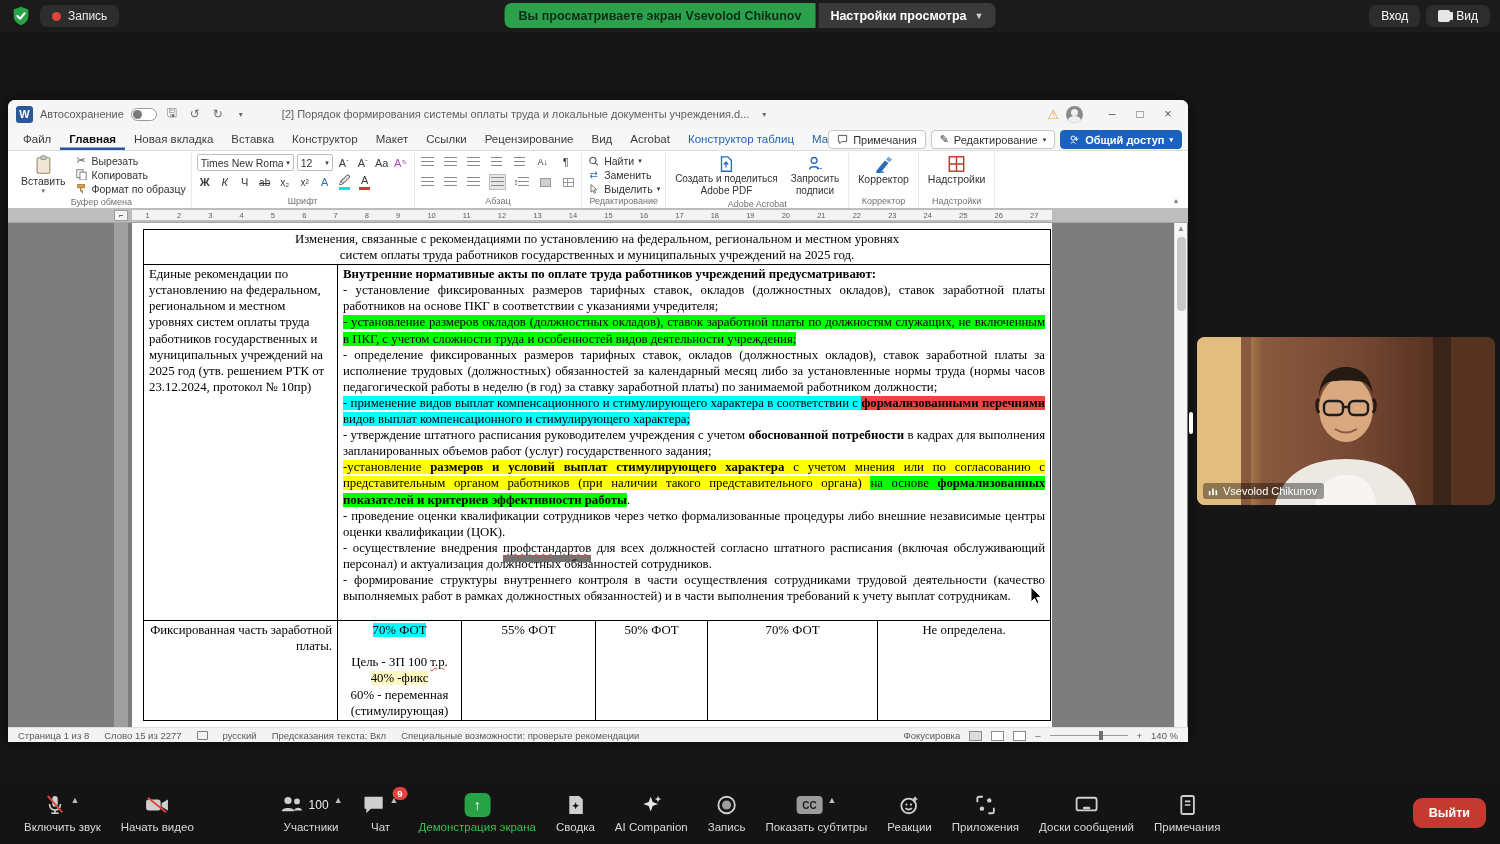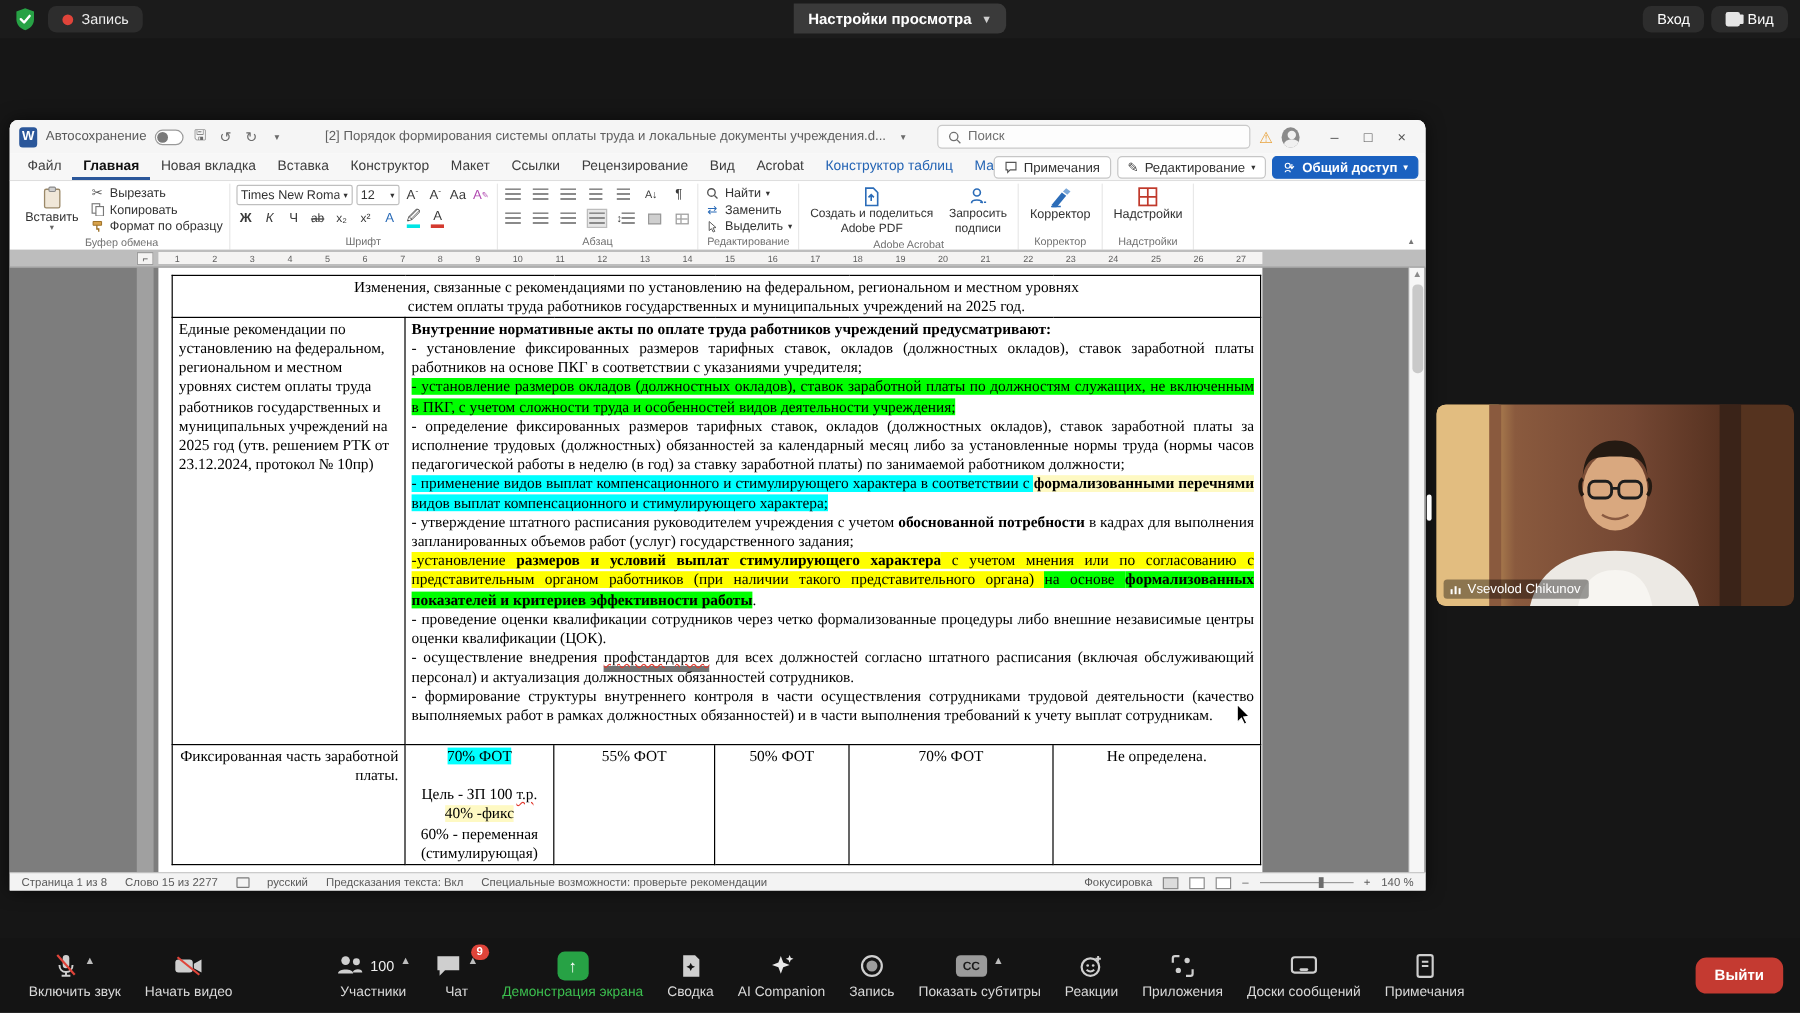--- a/index.html
+++ b/index.html
@@ -73,21 +73,21 @@
   .vthumb{width:9px;height:74px;background:#c9c9c9;border-radius:4px;margin-top:2px}
 
   table.doc{border-collapse:collapse;margin:6px 0 0 11px;width:907px;table-layout:fixed}
   table.doc td{border:1px solid #000;vertical-align:top;padding:1px 5px;font-size:12.8px;line-height:16.1px}
   td.hdr{ text-align:center;height:34px;font-size:13.2px;line-height:16.5px}
   td.leftcell{font-size:13.2px;line-height:17px;padding-top:2px}
   td.bigcell{height:356px;overflow:hidden}
   .para{text-align:justify}
   td.bigcell .para:first-child{text-align:left}
   .b{font-weight:bold}
-  .u{border-bottom:5px solid #737373}
+  .u{border-bottom:7px solid #737373}
   .spell{text-decoration:underline;text-decoration-style:wavy;text-decoration-color:#e03b30;text-decoration-thickness:1px}
   td.botcell{height:96px;text-align:center;font-size:13px;line-height:17.5px}
   td.botlabel{font-size:13.2px;line-height:17px;text-align:right}
   .centerparas .para{text-align:center}
 
   .statusbar{height:16px;background:#f3f3f3;border-top:1px solid #e0e0e0;display:flex;align-items:center;font-size:9.5px;color:#5a5a5a;padding:0 10px;gap:15px;white-space:nowrap}
   .sb-right{margin-left:auto;display:flex;align-items:center;gap:9px}
   .sb-ico{width:11px;height:9px;border:1px solid #7b7b7b;border-radius:1px}
   .sb-view{width:13px;height:10px;border:1px solid #8b8b8b;background:#fff}
   .sb-view.sel{background:#dcdcdc}
@@ -120,20 +120,21 @@
 <div class="topbar">
   <svg class="shield" viewBox="0 0 24 24">
       <path d="M12 2l8 3v7c0 5-3.5 8.5-8 10-4.5-1.5-8-5-8-10V5z" fill="#27a245"></path>
       <path d="M8 12l3 3 5-6" stroke="#fff" stroke-width="2.2" fill="none" stroke-linecap="round" stroke-linejoin="round"></path>
     </svg>
   <div class="rec-pill">
     <span class="rec-dot"></span>
     <span>Запись</span>
   </div>
   <div class="banner-wrap">
+    <div class="banner">Вы просматриваете экран Vsevolod Chikunov</div>
     <div class="view-settings">
       <span>Настройки просмотра</span>
       <span class="chev">▼</span>
     </div>
   </div>
   <div class="top-right">
     <div class="top-btn">
         <span>Вход</span>
       </div>
     <div class="top-btn">
@@ -148,27 +149,20 @@
   <div class="titlebar">
     <div class="wicon">W</div>
     <span>Автосохранение</span>
     <span class="toggle"></span>
     <span class="tb-ico">🖫</span>
     <span class="tb-ico">↺</span>
     <span class="tb-ico">↻</span>
     <span class="tb-ico" style="font-size:8px">▾</span>
     <span class="doc-title">[2] Порядок формирования системы оплаты труда и локальные документы учреждения.d...</span>
     <span class="tb-ico" style="font-size:8px">▾</span>
-    <div class="searchpill">
-      <svg width="11" height="11" viewBox="0 0 16 16">
-          <circle cx="7" cy="7" r="5" fill="none" stroke="#707070" stroke-width="1.6"></circle>
-          <line x1="11" y1="11" x2="15" y2="15" stroke="#707070" stroke-width="1.6"></line>
-        </svg>
-      <span>Поиск</span>
-    </div>
     <span style="margin-left:auto" class="warn">⚠</span>
     <span class="avatar-circle"></span>
     <div class="win-ctl">
       <span>–</span>
       <span>□</span>
       <span>×</span>
     </div>
   </div>
 
   <div class="tabsrow">
@@ -459,21 +453,21 @@
             <div>систем оплаты труда работников государственных и муниципальных учреждений на 2025 год.</div>
           </td>
         </tr>
         <tr>
           <td class="leftcell">Единые рекомендации по установлению на федеральном, региональном и местном уровнях систем оплаты труда работников государственных и муниципальных учреждений на 2025 год (утв. решением РТК от 23.12.2024, протокол № 10пр)</td>
           <td class="bigcell" colspan="5">
                 <div class="para"><span class="b">Внутренние нормативные акты по оплате труда работников учреждений предусматривают:</span></div>
                 <div class="para"><span>- установление фиксированных размеров тарифных ставок, окладов (должностных окладов), ставок заработной платы работников на основе ПКГ в соответствии с указаниями учредителя;</span></div>
                 <div class="para"><span style="background-color: rgb(0, 255, 0);">- установление размеров окладов (должностных окладов), ставок заработной платы по должностям служащих, не включенным в ПКГ, с учетом сложности труда и особенностей видов деятельности учреждения;</span></div>
                 <div class="para"><span>- определение фиксированных размеров тарифных ставок, окладов (должностных окладов), ставок заработной платы за исполнение трудовых (должностных) обязанностей за календарный месяц либо за установленные нормы труда (нормы часов педагогической работы в неделю (в год) за ставку заработной платы) по занимаемой работником должности;</span></div>
-                <div class="para"><span style="background-color: rgb(0, 255, 255);">- применение видов выплат компенсационного и стимулирующего характера в соответствии с </span><span class="b" style="background-color: #fef9c3;">формализованными перечнями</span><span style="background-color: rgb(0, 255, 255);"> видов выплат компенсационного и стимулирующего характера;</span></div>
+                <div class="para"><span style="background-color: rgb(0, 255, 255);">- применение видов выплат компенсационного и стимулирующего характера в соответствии с </span><span class="b" style="background-color: #ef4444;">формализованными перечнями</span><span style="background-color: rgb(0, 255, 255);"> видов выплат компенсационного и стимулирующего характера;</span></div>
                 <div class="para"><span>- утверждение штатного расписания руководителем учреждения с учетом </span><span class="b">обоснованной потребности</span><span> в кадрах для выполнения запланированных объемов работ (услуг) государственного задания;</span></div>
                 <div class="para"><span style="background-color: rgb(255, 255, 0);">-установление </span><span class="b" style="background-color: rgb(255, 255, 0);">размеров и условий выплат стимулирующего характера</span><span style="background-color: rgb(255, 255, 0);"> с учетом мнения или по согласованию с представительным органом работников (при наличии такого представительного органа) </span><span style="background-color: rgb(0, 255, 0);">на основе </span><span class="b" style="background-color: rgb(0, 255, 0);">формализованных показателей и критериев эффективности работы</span><span>.</span></div>
                 <div class="para"><span>- проведение оценки квалификации сотрудников через четко формализованные процедуры либо внешние независимые центры оценки квалификации (ЦОК).</span></div>
                 <div class="para"><span>- осуществление внедрения </span><span class="u spell">профстандартов</span><span> для всех должностей согласно штатного расписания (включая обслуживающий персонал) и актуализация должностных обязанностей сотрудников.</span></div>
                 <div class="para"><span>- формирование структуры внутреннего контроля в части осуществления сотрудниками трудовой деятельности (качество выполняемых работ в рамках должностных обязанностей) и в части выполнения требований к учету выплат сотрудникам.</span></div>
               </td>
         </tr>
         <tr>
           <td class="botlabel">Фиксированная часть заработной платы.</td>
           <td class="botcell centerparas">

